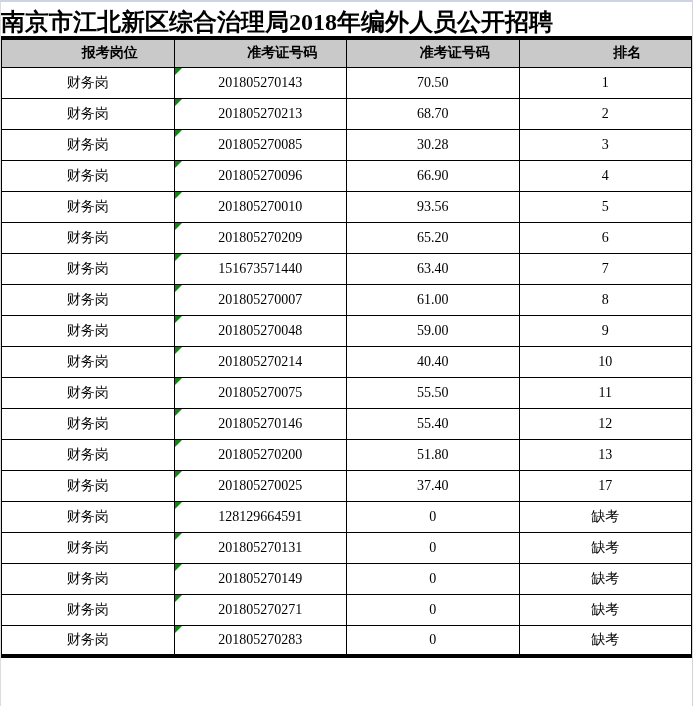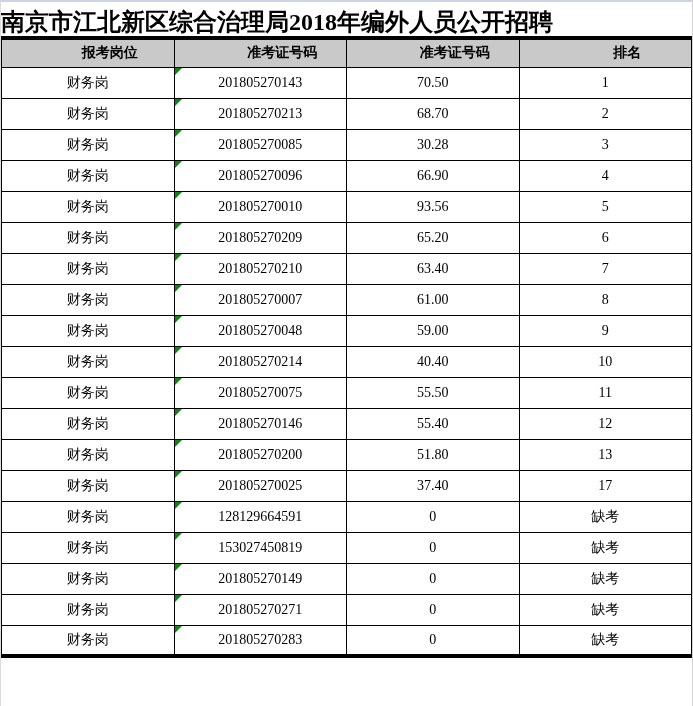--- a/index.html
+++ b/index.html
@@ -125,21 +125,21 @@
 
   <tr>
     <td>财务岗</td>
     <td class="ticket-cell"><span class="flag"></span><span>201805270209</span></td>
     <td>65.20</td>
     <td>6</td>
   </tr>
 
   <tr>
     <td>财务岗</td>
-    <td class="ticket-cell"><span class="flag"></span><span>201805270210</span></td>
+    <td class="ticket-cell"><span class="flag"></span><span>151673571440</span></td>
     <td>63.40</td>
     <td>7</td>
   </tr>
 
   <tr>
     <td>财务岗</td>
     <td class="ticket-cell"><span class="flag"></span><span>201805270007</span></td>
     <td>61.00</td>
     <td>8</td>
   </tr>
@@ -188,21 +188,21 @@
 
   <tr>
     <td>财务岗</td>
     <td class="ticket-cell"><span class="flag"></span><span>128129664591</span></td>
     <td>0</td>
     <td>缺考</td>
   </tr>
 
   <tr>
     <td>财务岗</td>
-    <td class="ticket-cell"><span class="flag"></span><span>153027450819</span></td>
+    <td class="ticket-cell"><span class="flag"></span><span>201805270131</span></td>
     <td>0</td>
     <td>缺考</td>
   </tr>
 
   <tr>
     <td>财务岗</td>
     <td class="ticket-cell"><span class="flag"></span><span>201805270149</span></td>
     <td>0</td>
     <td>缺考</td>
   </tr>

